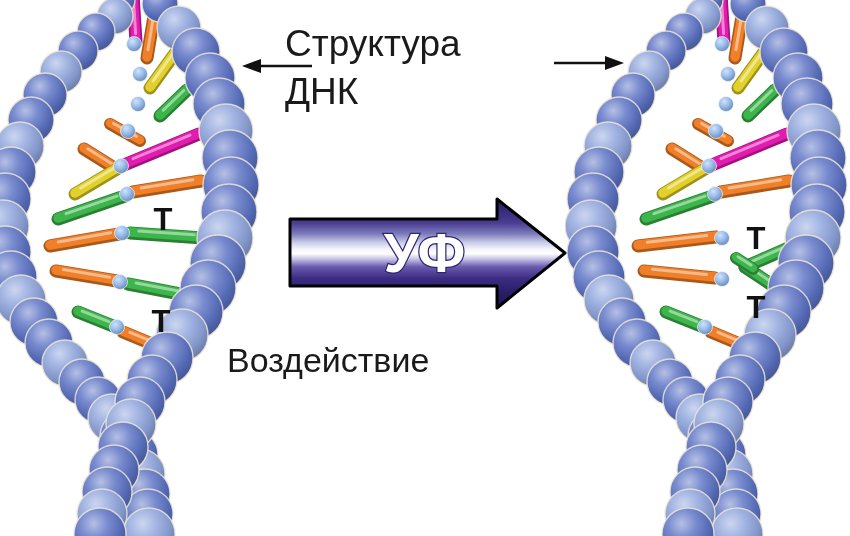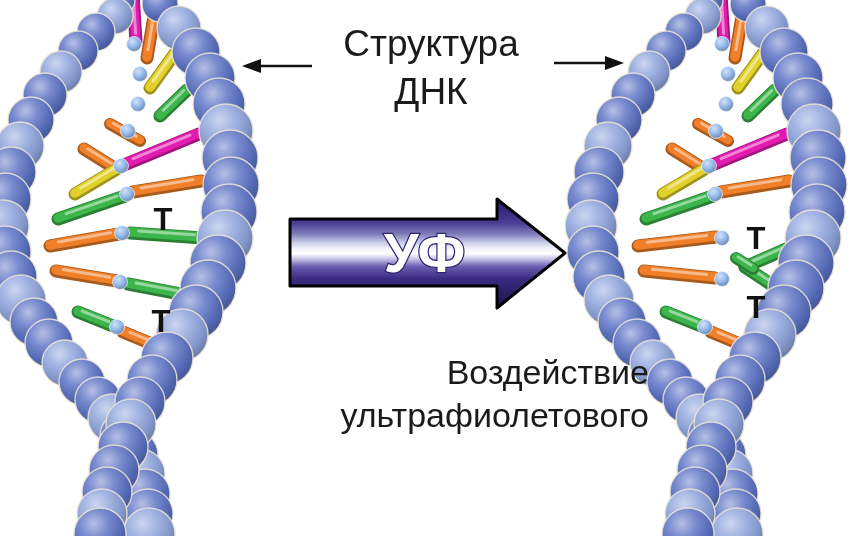--- a/index.html
+++ b/index.html
@@ -3,25 +3,25 @@
 <meta charset="utf-8">
 <style>
   html,body{margin:0;padding:0;background:#ffffff;}
   .canvas{
     position:relative;width:850px;height:536px;background:#ffffff;
     overflow:hidden;font-family:"Liberation Sans",sans-serif;
   }
   .canvas svg{position:absolute;display:block;}
   .title-block{
     position:absolute;top:20px;left:285px;width:292px;
-    text-align:center;font-size:37px;line-height:48px;color:#1a1a1a;
+    font-size:37px;line-height:48px;color:#1a1a1a;
   }
   .caption-block{
-    position:absolute;top:339px;left:217px;width:432px;
-    text-align:right;font-size:34px;line-height:43px;color:#1a1a1a;margin-top:12px;
+    position:absolute;top:339px;left:227px;width:432px;
+    text-align:left;font-size:34px;line-height:43px;color:#1a1a1a;
   }
   .uv-label{
     font-size:56px;font-weight:bold;fill:#ffffff;
     stroke:#2e2670;stroke-width:2.5px;paint-order:stroke;
     font-family:"Liberation Sans",sans-serif;letter-spacing:1px;
   }
   .t-label{
     font-size:31px;font-weight:bold;fill:#111111;
     font-family:"Liberation Sans",sans-serif;
   }
@@ -415,16 +415,15 @@
         <stop offset="0.86" stop-color="#2a1e66"></stop>
         <stop offset="1" stop-color="#1d1554"></stop>
       </linearGradient>
     </defs>
     <polygon points="7,26 214,26 214,6 282,60 214,115 214,93 7,93" fill="url(#uvGrad)" stroke="#000000" stroke-width="3" stroke-linejoin="round"></polygon>
     <text class="uv-label" x="142" y="79" text-anchor="middle">УФ</text>
   </svg>
 
   <div class="caption-block">
     <div>Воздействие</div>
-    <div>ультрафиолетового</div>
   </div>
 
 </div>
 
 </body></html>

